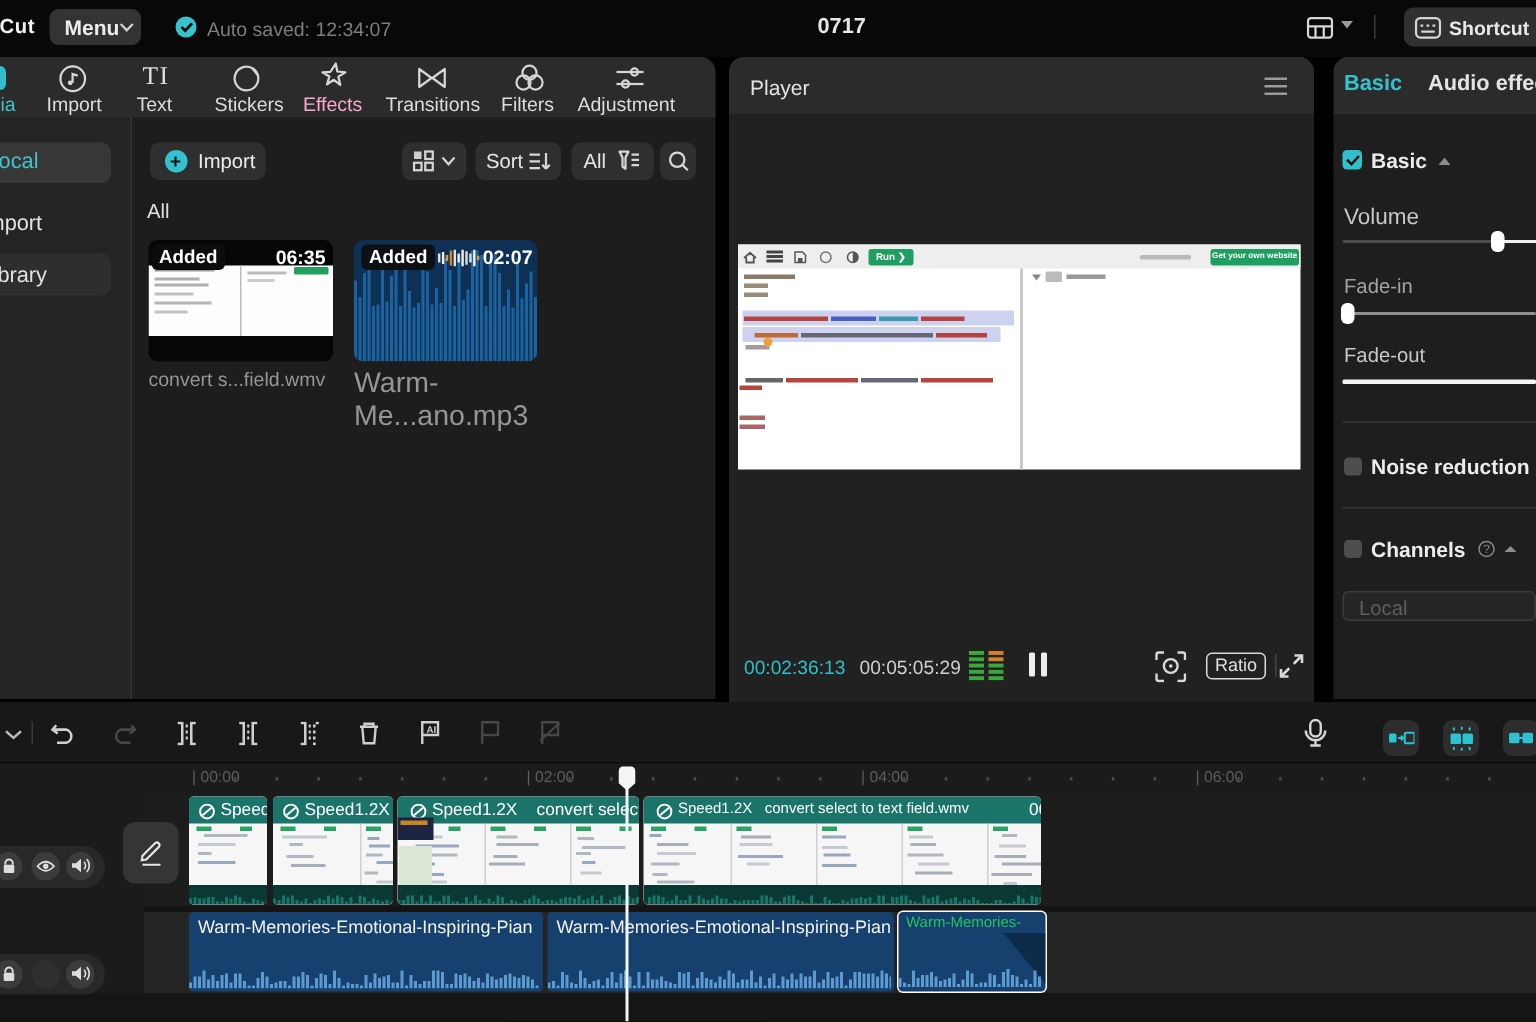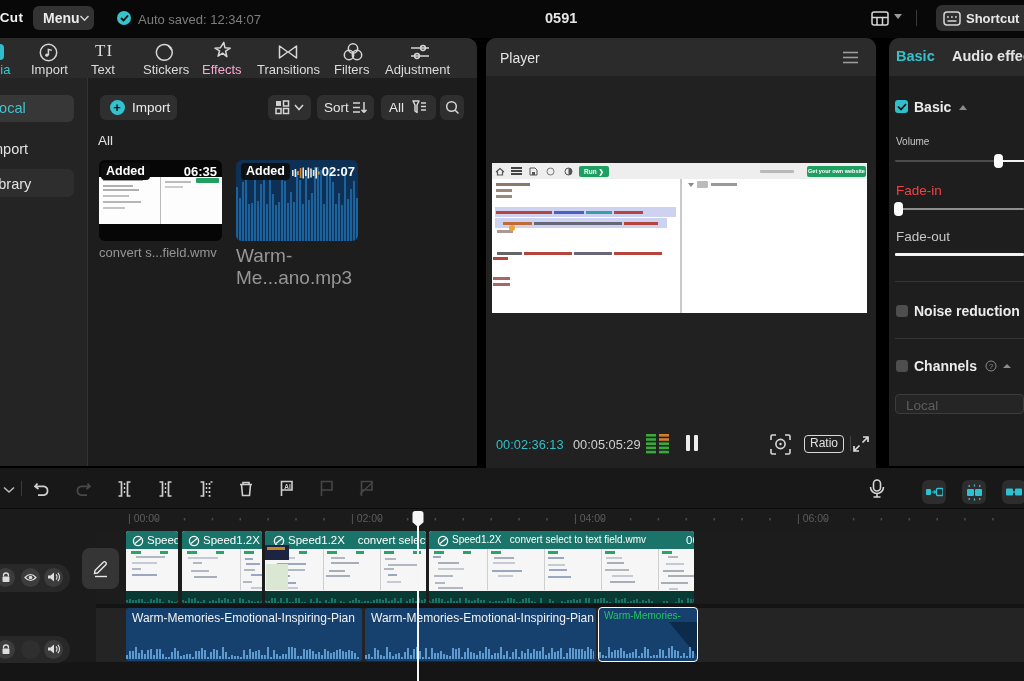--- a/index.html
+++ b/index.html
@@ -13,21 +13,21 @@
   <div class="abs" style="left:-27px;top:10px;font-size:13.5px;font-weight:bold;color:#f2f2f2;letter-spacing:.4px">CapCut</div>
   <div class="abs" style="left:33px;top:6px;width:61px;height:24px;background:#333;border-radius:6px;color:#ececec;font-size:14px;font-weight:bold;text-align:left;line-height:24px;padding-left:10px">Menu</div>
   <svg class="abs" style="left:79px;top:15px" width="11" height="7">
       <path d="M1.5 1 L5.5 5.2 L9.5 1" stroke="#cfcfcf" stroke-width="1.6" fill="none"></path>
     </svg>
   <div class="abs" style="left:117px;top:11px;width:14px;height:14px;border-radius:50%;background:#35c3ce"></div>
   <svg class="abs" style="left:120px;top:14px" width="9" height="8">
       <path d="M1 4 L3.5 6.5 L8 1.5" stroke="#0b0b0b" stroke-width="1.8" fill="none"></path>
     </svg>
   <div class="abs" style="left:138px;top:11.5px;font-size:13px;color:#7d7d7d">Auto saved: 12:34:07</div>
-  <div class="abs" style="left:545px;top:10px;font-size:14.5px;font-weight:bold;color:#e6e6e6">0591</div>
+  <div class="abs" style="left:545px;top:10px;font-size:14.5px;font-weight:bold;color:#e6e6e6">0717</div>
   <svg class="abs" style="left:871px;top:11px" width="18" height="15">
       <rect x="1" y="1" width="16" height="13" rx="2" class="ico"></rect>
       <line x1="6" y1="7" x2="6" y2="14" class="ico"></line>
       <line x1="11.5" y1="7" x2="11.5" y2="14" class="ico"></line>
       <line x1="1" y1="6.5" x2="17" y2="6.5" class="ico"></line>
     </svg>
   <div class="abs" style="left:894px;top:14px;width:0;height:0;border-left:4px solid transparent;border-right:4px solid transparent;border-top:5px solid #9a9a9a"></div>
   <div class="abs" style="left:916px;top:10px;width:1px;height:16px;background:#3a3a3a"></div>
   <div class="abs" style="left:936px;top:5px;width:95px;height:26px;background:#303030;border-radius:6px"></div>
   <svg class="abs" style="left:943px;top:11px" width="18" height="15">
@@ -321,26 +321,26 @@
   <div class="abs" style="left:7px;top:10px;font-size:14.5px;font-weight:bold;color:#36c2cc">Basic</div>
   <div class="abs" style="left:63px;top:10px;font-size:14.5px;font-weight:bold;color:#e4e4e4;white-space:nowrap">Audio effect</div>
 
   <div class="abs" style="left:6px;top:62px;width:13px;height:13px;background:#2fc0cb;border-radius:3px"></div>
   <svg class="abs" style="left:8px;top:65px" width="10" height="8">
       <path d="M1 3.5 L4 6.5 L9 1" stroke="#0d0d0d" stroke-width="1.7" fill="none"></path>
     </svg>
   <div class="abs" style="left:25px;top:61px;font-size:14px;font-weight:bold;color:#ececec">Basic</div>
   <div class="abs" style="left:70px;top:67px;width:0;height:0;border-left:4.5px solid transparent;border-right:4.5px solid transparent;border-bottom:5px solid #8c8c8c"></div>
 
-  <div class="abs" style="left:7px;top:98px;font-size:10px;color:#c7c7c7">Volume</div>
+  <div class="abs" style="left:7px;top:98px;font-size:15px;color:#c7c7c7">Volume</div>
   <div class="abs" style="left:6px;top:122px;width:129px;height:2px;background:#4c4c4c;border-radius:1px"></div>
   <div class="abs" style="left:113px;top:122px;width:22px;height:2px;background:#f2f2f2"></div>
   <div class="abs" style="left:105px;top:115.5px;width:9px;height:14px;background:#fff;border-radius:4px"></div>
 
-  <div class="abs" style="left:7px;top:145px;font-size:13.5px;color:#ef4444">Fade-in</div>
+  <div class="abs" style="left:7px;top:145px;font-size:13.5px;color:#a3a3a3">Fade-in</div>
   <div class="abs" style="left:6px;top:170px;width:129px;height:2px;background:#8f8f8f;border-radius:1px"></div>
   <div class="abs" style="left:5px;top:163.5px;width:9px;height:14px;background:#fff;border-radius:4px"></div>
 
   <div class="abs" style="left:7px;top:191px;font-size:13.5px;color:#c7c7c7">Fade-out</div>
   <div class="abs" style="left:6px;top:215px;width:129px;height:3px;background:#f4f4f4;border-radius:1px"></div>
 
   <div class="abs" style="left:6px;top:243px;width:129px;height:1px;background:#363636"></div>
 
   <div class="abs" style="left:7px;top:267px;width:12px;height:12px;background:#4e4e4e;border-radius:3px"></div>
   <div class="abs" style="left:25px;top:265px;font-size:14px;font-weight:bold;color:#ececec">Noise reduction</div>

